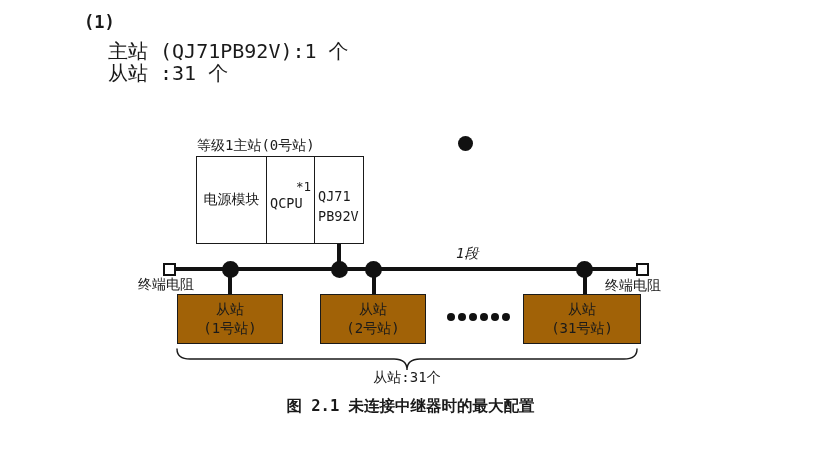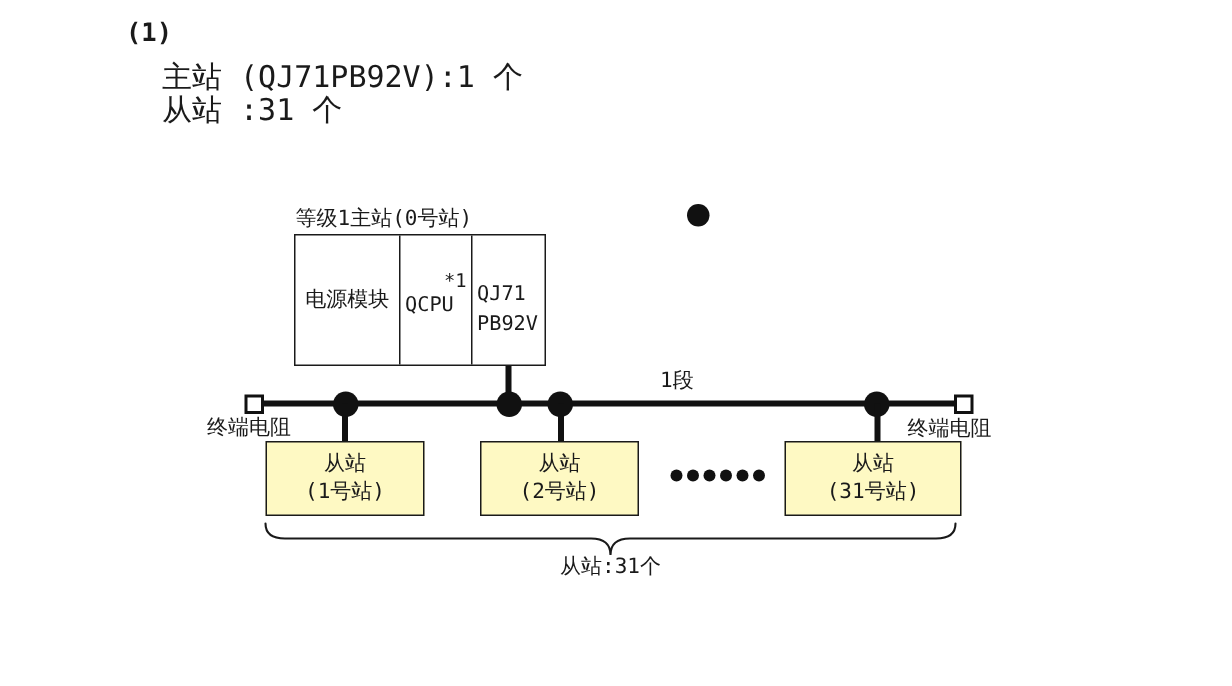--- a/index.html
+++ b/index.html
@@ -48,41 +48,41 @@
   .legend-dot{width:15px;height:15px;border-radius:50%;background:#111;flex:0 0 auto;}
   .legend-text{font-size:14px;white-space:nowrap;}
 
   .vline{position:absolute;width:4px;background:#111;}
   .master-drop{left:337px;top:244px;height:25px;}
   .drop-s1{left:228px;top:269px;height:26px;}
   .drop-s2{left:372px;top:269px;height:26px;}
   .drop-s3{left:583px;top:269px;height:26px;}
 
   .bus-line{position:absolute;left:170px;top:267px;width:470px;height:4px;background:#111;}
-  .seg-label{position:absolute;left:440px;top:245px;font-size:14px;white-space:nowrap;}
+  .seg-label{position:absolute;left:456px;top:245px;font-size:14px;white-space:nowrap;font-style:italic;}
 
   .term-sq{
     position:absolute;width:9px;height:9px;background:#fff;
     border:2px solid #111;
   }
   .term-left{left:163px;top:263px;}
   .term-right{left:636px;top:263px;}
   .term-label{position:absolute;font-size:14px;white-space:nowrap;}
   .term-label-left{left:138px;top:276px;}
   .term-label-right{left:605px;top:277px;}
 
   .bus-dot{position:absolute;width:17px;height:17px;border-radius:50%;background:#111;top:261px;}
   .dot-1{left:222px;}
   .dot-m{left:331px;}
   .dot-2{left:365px;}
   .dot-3{left:576px;}
 
   .slave-box{
     position:absolute;top:294px;height:50px;border:1px solid #1a1a1a;
-    box-sizing:border-box;background:#fef9c3;
+    box-sizing:border-box;background:#a16207;
     display:flex;flex-direction:column;align-items:center;justify-content:center;
     font-size:14px;line-height:19px;text-align:center;
   }
   .slave-1{left:177px;width:106px;}
   .slave-2{left:320px;width:106px;}
   .slave-3{left:523px;width:118px;}
 
   .ellipsis-dots{position:absolute;left:447px;top:313px;display:flex;gap:3px;align-items:center;}
   .edot{width:8px;height:8px;border-radius:50%;background:#111;}
 
@@ -165,14 +165,15 @@
       <div>从站</div>
       <div>(31号站)</div>
     </div>
 
     <svg class="brace-svg" width="478" height="28" viewBox="0 0 478 28">
       <path d="M 7 3 Q 7 13 20 13 L 224 13 Q 237 13 237 24 Q 237 13 250 13 L 454 13 Q 467 13 467 3" fill="none" stroke="#1a1a1a" stroke-width="1.4" stroke-linecap="round"></path>
     </svg>
     <div class="brace-label">从站:31个</div>
   </div>
 
+  <div class="caption">图 2.1 未连接中继器时的最大配置</div>
 
 </div>
 
 </body></html>

